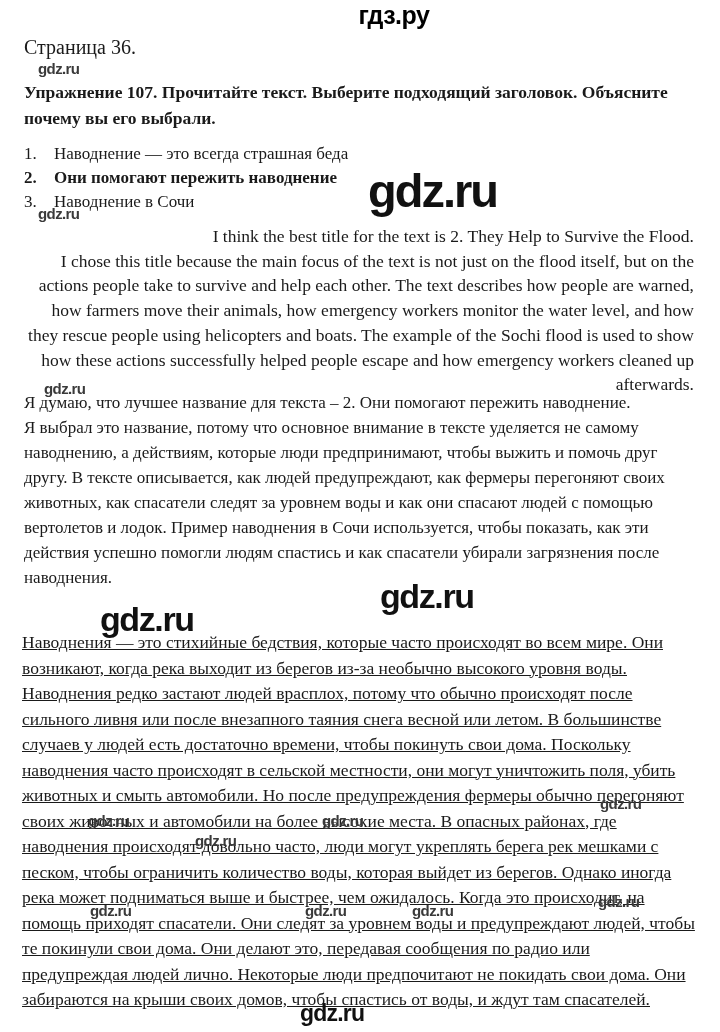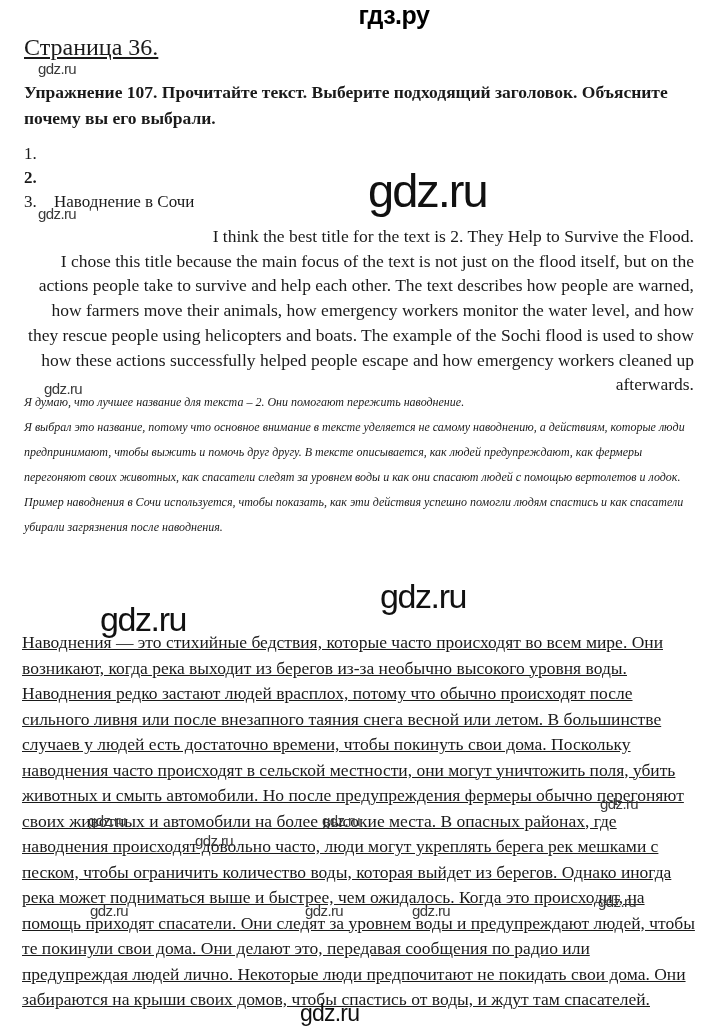--- a/index.html
+++ b/index.html
@@ -29,38 +29,37 @@
     font-size: 25px;
     letter-spacing: -0.5px;
     color: #000;
     margin-left: 34px;
   }
 
   
   .wm {
     position: absolute;
     font-family: "Liberation Sans", "DejaVu Sans", sans-serif;
-    font-weight: normal;
+    font-weight: bold;
     color: #2c2c2c;
     letter-spacing: -0.6px;
     white-space: nowrap;
     pointer-events: none;
   }
   .wm-sm { font-size: 15px; color: #3a3a3a; }
   .wm-lg { font-size: 47px; letter-spacing: -2px; color: #111; }
   .wm-md { font-size: 34px; letter-spacing: -1.4px; color: #111; }
   .wm-bottom { font-size: 23px; letter-spacing: -0.8px; color: #111; }
 
   .page-label {
     position: absolute;
     left: 24px;
     top: 36px;
-    font-size: 24px;
+    font-size: 20px;
     line-height: 22px;
-    text-decoration: underline;
   }
 
   .exercise-heading {
     position: absolute;
     left: 24px;
     top: 79px;
     width: 676px;
     font-size: 17.5px;
     font-weight: bold;
     line-height: 26px;
@@ -95,23 +94,22 @@
     line-height: 24.7px;
     text-align: right;
   }
   .english-answer p { margin: 0; }
 
   .russian-answer {
     position: absolute;
     left: 24px;
     top: 390px;
     width: 664px;
-    font-size: 12px;
+    font-size: 17px;
     line-height: 25px;
-    font-style: italic;
   }
   .russian-answer p { margin: 0; }
 
   .text-body {
     position: absolute;
     left: 22px;
     top: 630px;
     width: 676px;
     font-size: 17.5px;
     line-height: 25.5px;
@@ -125,23 +123,25 @@
 
   <div class="site-logo">гдз.ру</div>
 
   <div class="page-label">Страница 36.</div>
 
   <div class="exercise-heading">Упражнение 107. Прочитайте текст. Выберите подходящий заголовок. Объясните почему вы его выбрали.</div>
 
   <div class="options">
     <div class="option-row">
       <span class="option-num">1.</span>
+      <span class="option-text">Наводнение — это всегда страшная беда</span>
     </div>
     <div class="option-row selected">
       <span class="option-num">2.</span>
+      <span class="option-text">Они помогают пережить наводнение</span>
     </div>
     <div class="option-row">
       <span class="option-num">3.</span>
       <span class="option-text">Наводнение в Сочи</span>
     </div>
   </div>
 
   <div class="english-answer">
     <p>I think the best title for the text is 2. They Help to Survive the Flood.</p>
     <p>I chose this title because the main focus of the text is not just on the flood itself, but on the actions people take to survive and help each other. The text describes how people are warned, how farmers move their animals, how emergency workers monitor the water level, and how they rescue people using helicopters and boats. The example of the Sochi flood is used to show how these actions successfully helped people escape and how emergency workers cleaned up afterwards.</p>

